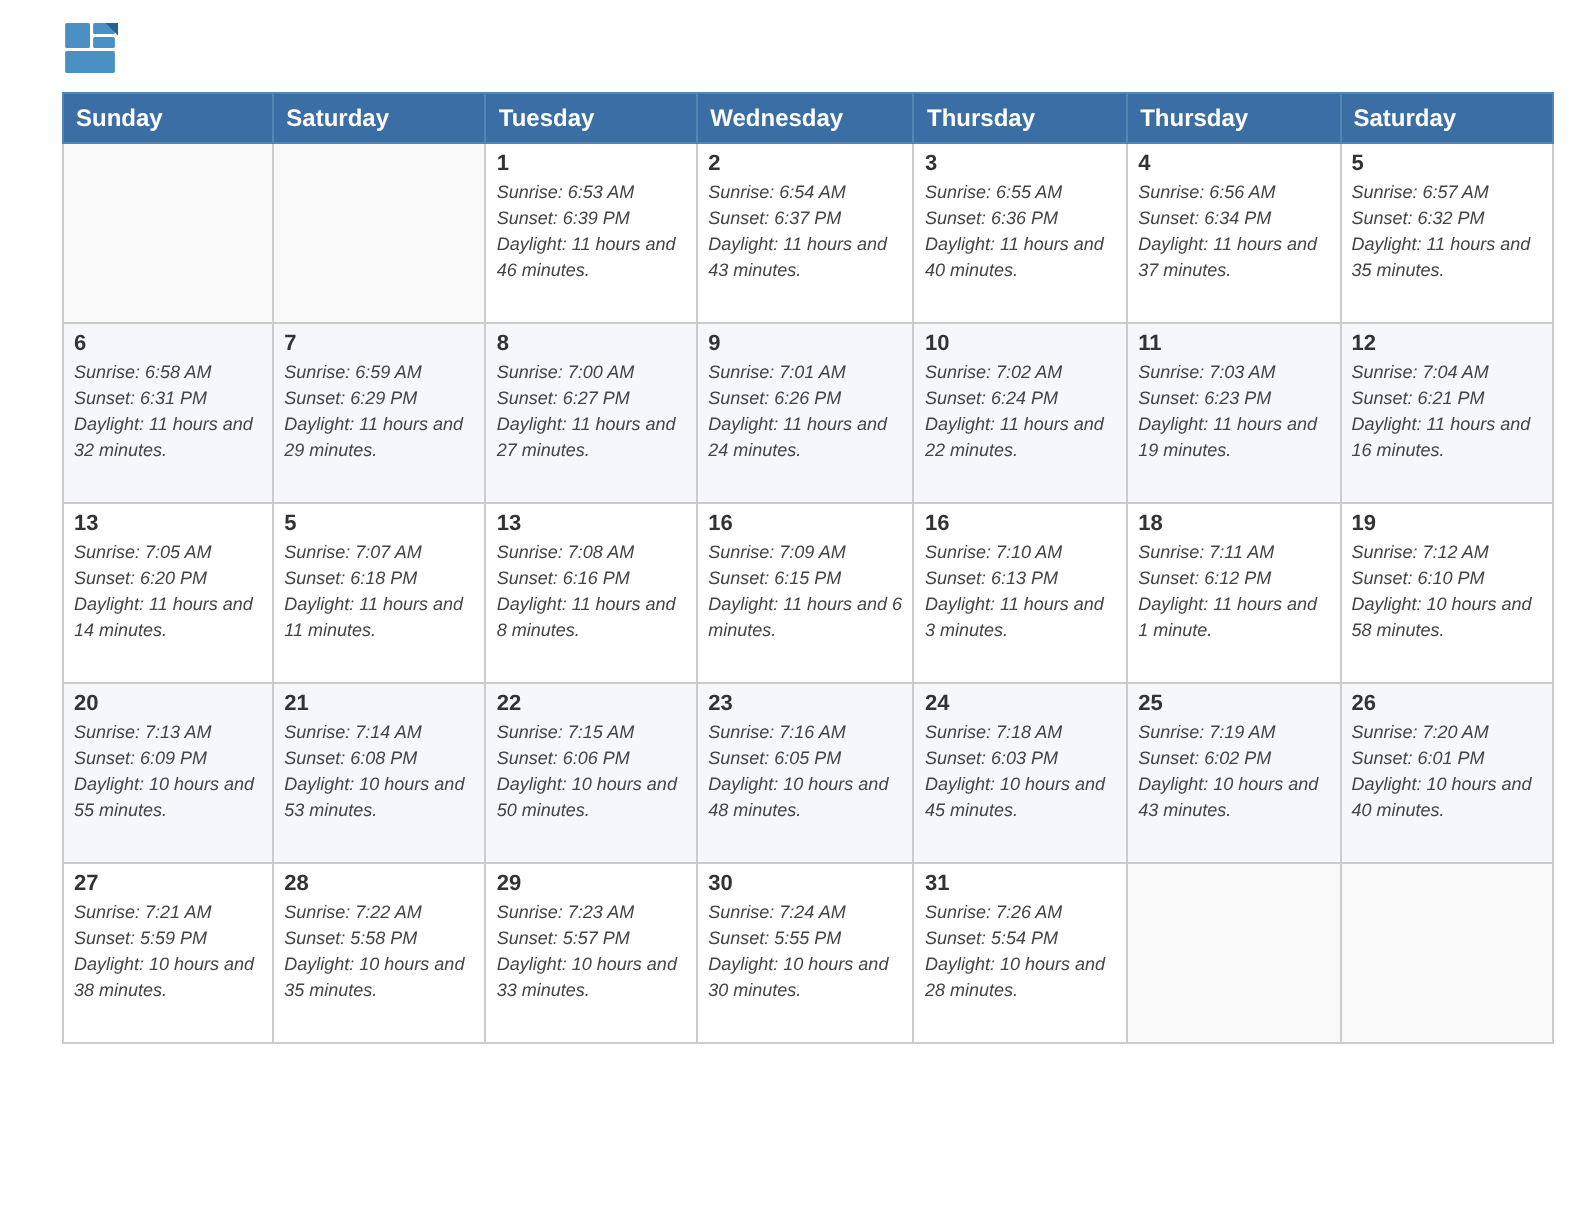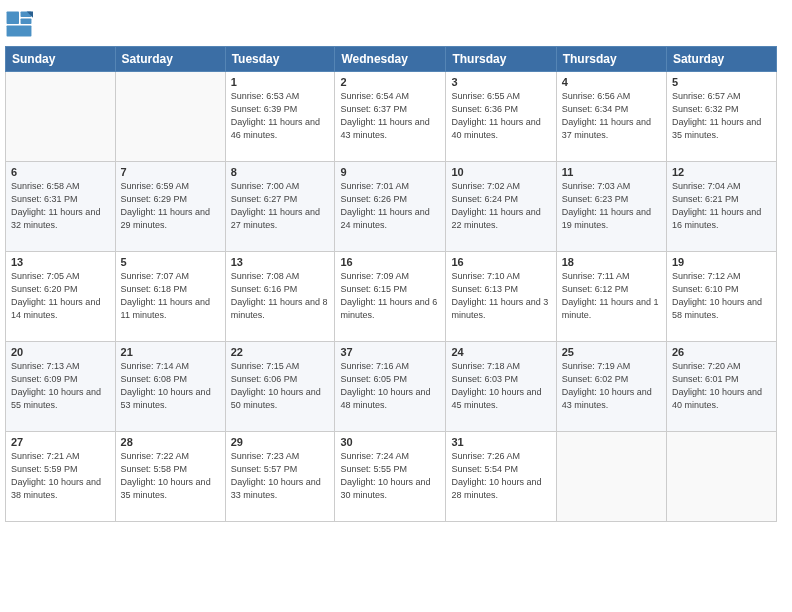--- a/index.html
+++ b/index.html
@@ -7,21 +7,21 @@
       font-family: Arial, sans-serif;
       background: #fff;
       width: 792px;
       min-height: 612px;
       padding: 0;
     }
     .page {
       width: 792px;
       min-height: 612px;
       background: #fff;
-      padding: 10px 15px 15px 5px;
+      padding: 10px 15px 15px 31px;
     }
     .header {
       display: flex;
       justify-content: space-between;
       align-items: flex-start;
       margin-bottom: 8px;
     }
     .logo {
       display: flex;
       align-items: center;
@@ -88,20 +88,21 @@
       font-size: 11px;
       font-weight: bold;
       color: #333;
       display: block;
       margin-bottom: 2px;
     }
     .day-info {
       font-size: 9px;
       color: #444;
       line-height: 1.45;
+      font-style: italic;
     }
     .empty-cell {
       background: #f9f9f9 !important;
     }
   </style>
 </head>
 <body>
 
 <div class="page">
   <div class="header">
@@ -229,21 +230,21 @@
           </td>
           <td>
             <span class="day-num">21</span>
             <div class="day-info">Sunrise: 7:14 AM<br>Sunset: 6:08 PM<br>Daylight: 10 hours and 53 minutes.</div>
           </td>
           <td>
             <span class="day-num">22</span>
             <div class="day-info">Sunrise: 7:15 AM<br>Sunset: 6:06 PM<br>Daylight: 10 hours and 50 minutes.</div>
           </td>
           <td>
-            <span class="day-num">37</span>
+            <span class="day-num">23</span>
             <div class="day-info">Sunrise: 7:16 AM<br>Sunset: 6:05 PM<br>Daylight: 10 hours and 48 minutes.</div>
           </td>
           <td>
             <span class="day-num">24</span>
             <div class="day-info">Sunrise: 7:18 AM<br>Sunset: 6:03 PM<br>Daylight: 10 hours and 45 minutes.</div>
           </td>
           <td>
             <span class="day-num">25</span>
             <div class="day-info">Sunrise: 7:19 AM<br>Sunset: 6:02 PM<br>Daylight: 10 hours and 43 minutes.</div>
           </td>

